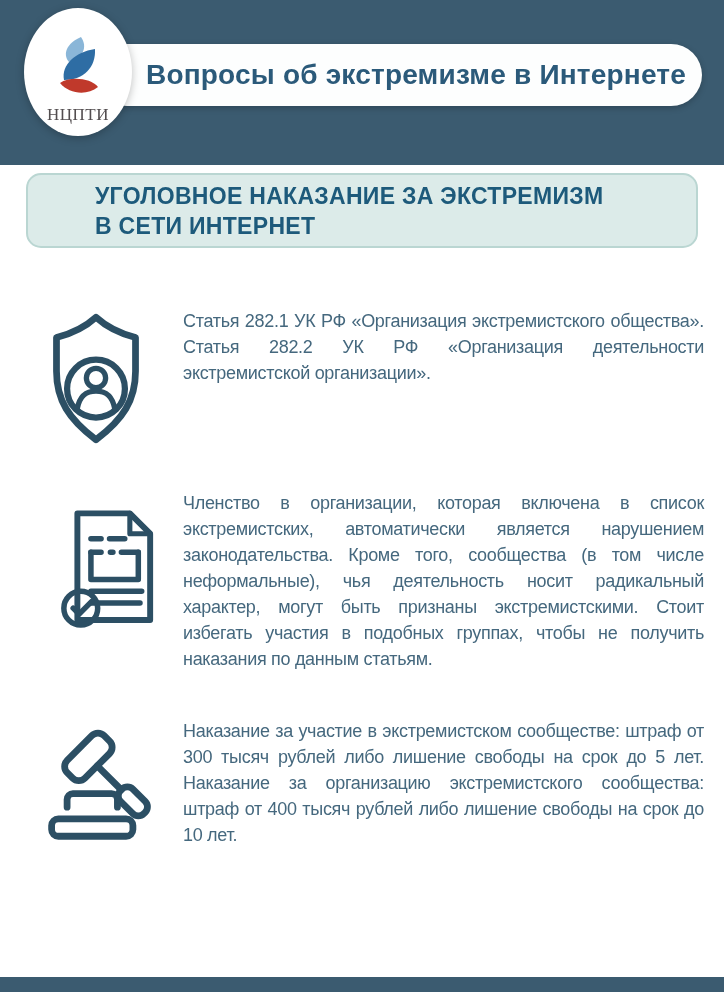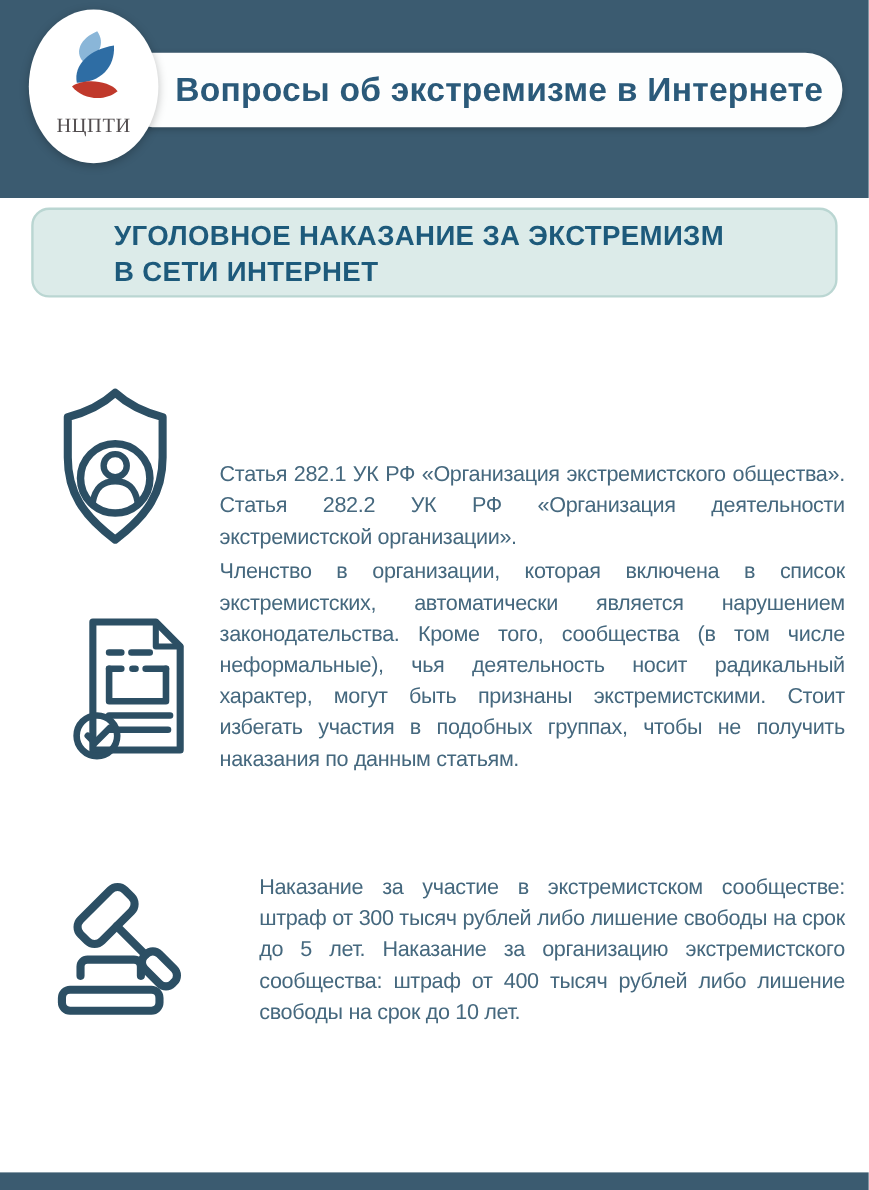--- a/index.html
+++ b/index.html
@@ -20,45 +20,45 @@
   }
   .title-pill .title {
     font-size:28px; font-weight:bold; color:#2b5a7a; letter-spacing:.2px;
     white-space:nowrap;
   }
 
   .logo {
     position:absolute; left:24px; top:8px; width:108px; height:128px;
     background:#ffffff; border-radius:50%;
     box-shadow:0 2px 8px rgba(0,0,0,.25);
-    display:flex; flex-direction:column; align-items:center;
+    display:flex; flex-direction:column; align-items:center;justify-content:center;
   }
   .logo svg { margin-top:16px; }
   .logo .logo-text {
     font-family:"Liberation Serif", serif; font-size:17px; color:#524d4f;
     letter-spacing:.5px; margin-top:2px;
   }
 
   .section-box {
     position:absolute; left:26px; top:173px; width:672px; height:75px;
     background:#dcebe9; border:2px solid #bad6d2; border-radius:15px;
     box-sizing:border-box; display:flex; align-items:center;
   }
   .section-title {
     padding-left:67px; font-size:23px; font-weight:bold; color:#1d5a7b;
     line-height:30px; letter-spacing:.3px; white-space:pre-line;
   }
 
   .row {
     position:absolute; left:40px; width:664px;
-    display:flex; align-items:flex-end;
+    display:flex; align-items:flex-start;
   }
   .row-1 { top:308px; height:152px; }
   .row-2 { top:490px; height:155px; }
-  .row-3 { top:718px; height:138px;gap:33px; }
+  .row-3 { top:718px; height:138px; }
   .icon-wrap { flex:0 0 143px; display:flex; align-items:center; }
   .row-text {
     flex:1; font-size:18px; line-height:26px; color:#45687e;
     letter-spacing:-.3px; text-align:justify;
   }
   .ic { stroke:#2c4f64; fill:none; stroke-linecap:round; stroke-linejoin:round; }
 </style>
 </head>
 <body>
 

